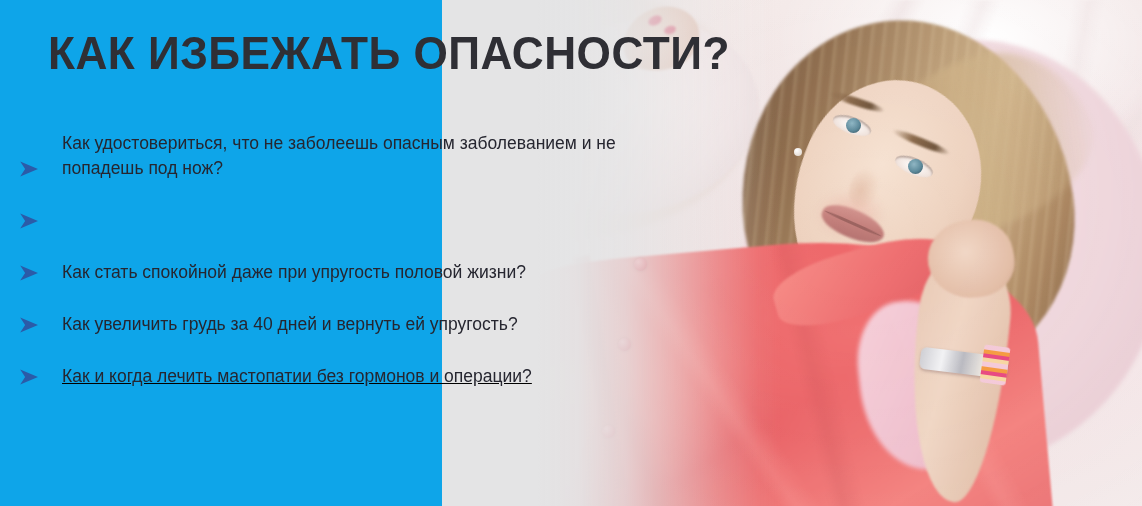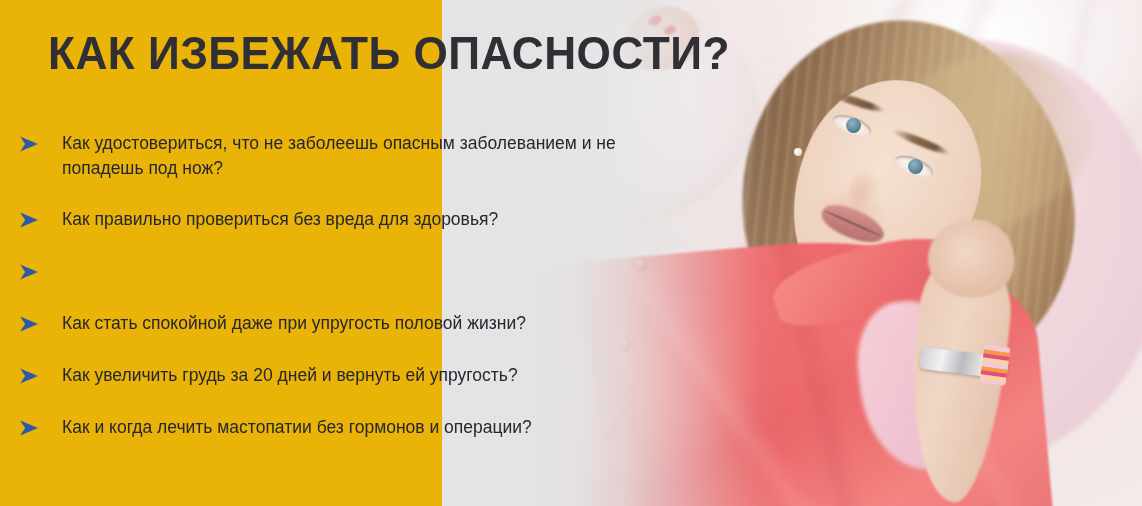--- a/index.html
+++ b/index.html
@@ -10,21 +10,21 @@
   }
   body {
     font-family: "Liberation Sans", "DejaVu Sans", sans-serif;
   }
 
   .banner {
     position: relative;
     width: 1142px;
     height: 506px;
     overflow: hidden;
-    background: #eab308;
+    background: #0ea5e9;
   }
 
   
   .photo {
     position: absolute;
     top: 0;
     right: 0;
     width: 700px;
     height: 506px;
     overflow: hidden;
@@ -394,26 +394,26 @@
     left: 0;
     top: 131px;
     width: 660px;
     list-style: none;
     margin: 0;
     padding: 0;
   }
   .bullet {
     position: relative;
     display: flex;
-    align-items: flex-start;
+    align-items: flex-end;
     padding: 0 0 0 17px;
     margin-bottom: 26px;
     min-height: 26px;
   }
-  .bullet:last-child { margin-bottom: 5px; }
+  .bullet:last-child { margin-bottom: 5px; text-decoration: underline; }
 
   .arrow-wrap {
     flex: 0 0 auto;
     width: 24px;
     height: 24px;
     margin-top: 1px;
     margin-right: 21px;
     display: block;
   }
   .arrow-wrap svg { display: block; }
@@ -487,28 +487,20 @@
 
       <li class="bullet">
         <span class="arrow-wrap">
           <svg width="24" height="24" viewBox="0 0 24 24" aria-hidden="true">
             <path d="M3.2 4.4 L21 11.9 L3.2 19.4 L8.1 11.9 Z" fill="#2B5BA8"></path>
           </svg>
         </span>
         <span class="bullet-text">Как удостовериться, что не заболеешь опасным заболеванием и не попадешь под нож?</span>
       </li>
 
-      <li class="bullet">
-        <span class="arrow-wrap">
-          <svg width="24" height="24" viewBox="0 0 24 24" aria-hidden="true">
-            <path d="M3.2 4.4 L21 11.9 L3.2 19.4 L8.1 11.9 Z" fill="#2B5BA8"></path>
-          </svg>
-        </span>
-        <span class="bullet-text">Как правильно провериться без вреда для здоровья?</span>
-      </li>
 
       <li class="bullet">
         <span class="arrow-wrap">
           <svg width="24" height="24" viewBox="0 0 24 24" aria-hidden="true">
             <path d="M3.2 4.4 L21 11.9 L3.2 19.4 L8.1 11.9 Z" fill="#2B5BA8"></path>
           </svg>
         </span>
       </li>
 
       <li class="bullet">
@@ -519,21 +511,21 @@
         </span>
         <span class="bullet-text">Как стать спокойной даже при упругость половой жизни?</span>
       </li>
 
       <li class="bullet">
         <span class="arrow-wrap">
           <svg width="24" height="24" viewBox="0 0 24 24" aria-hidden="true">
             <path d="M3.2 4.4 L21 11.9 L3.2 19.4 L8.1 11.9 Z" fill="#2B5BA8"></path>
           </svg>
         </span>
-        <span class="bullet-text">Как увеличить грудь за 20 дней и вернуть ей упругость?</span>
+        <span class="bullet-text">Как увеличить грудь за 40 дней и вернуть ей упругость?</span>
       </li>
 
       <li class="bullet">
         <span class="arrow-wrap">
           <svg width="24" height="24" viewBox="0 0 24 24" aria-hidden="true">
             <path d="M3.2 4.4 L21 11.9 L3.2 19.4 L8.1 11.9 Z" fill="#2B5BA8"></path>
           </svg>
         </span>
         <span class="bullet-text">Как и когда лечить мастопатии без гормонов и операции?</span>
       </li>

